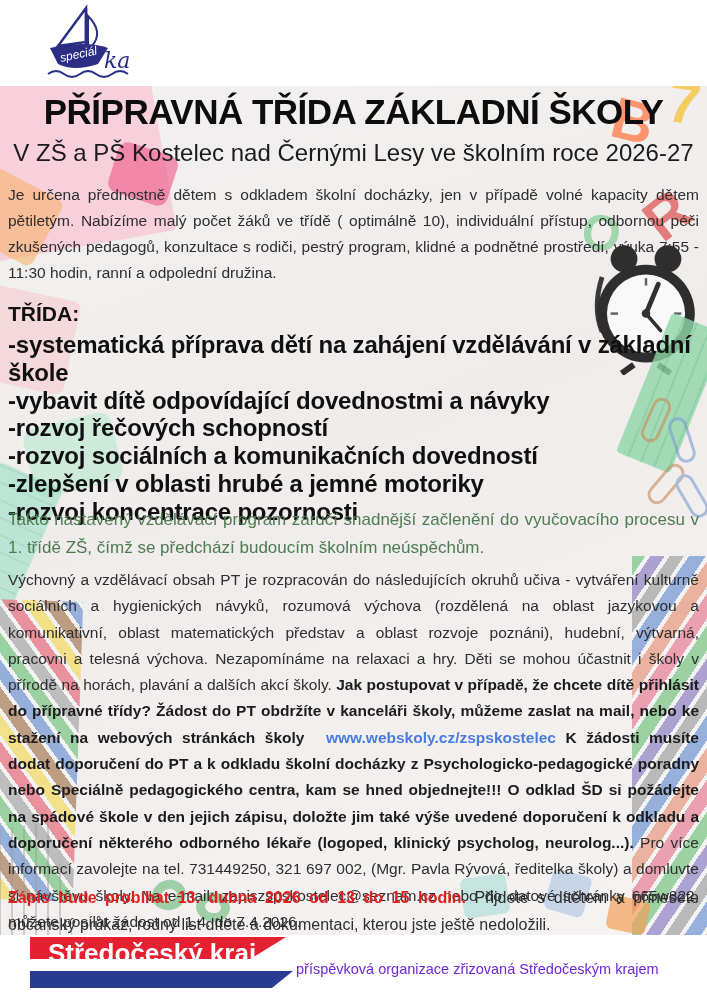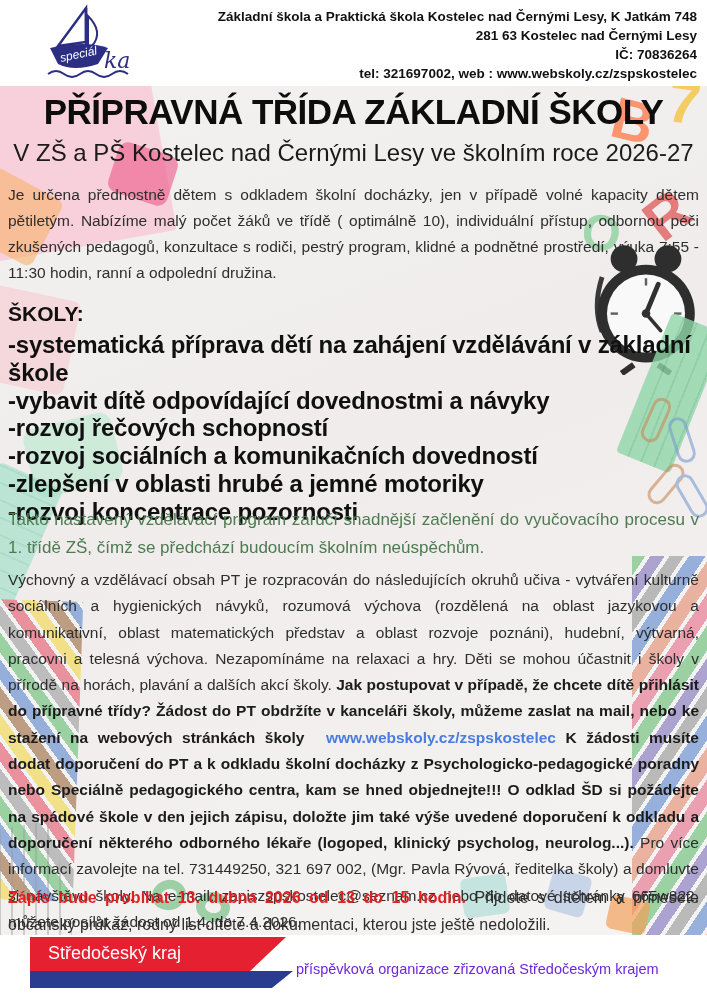--- a/index.html
+++ b/index.html
@@ -61,23 +61,23 @@
   #green-note { left:8px; top:506px; width:691px; font-size:17px; font-weight:normal;
     line-height:28px; text-align:justify; }
   #body-par { left:8px; top:567px; width:691px; font-size:15.5px; line-height:26.3px;
     text-align:justify; color:#2e2e2e; }
   #body-par b { color:#1c1c1c; }
   #body-link { font-weight:bold; text-decoration:none; cursor:pointer;margin-left:12px; }
   #signup-par { left:8px; top:884px; width:691px; font-size:16px; line-height:27px;
     text-align:justify; color:#2e2e2e; }
   #signup-red { font-weight:bold; }
   #footer-band { left:0; top:935px; width:707px; height:65px; background:#ffffff; }
-  #banner-red { position:absolute; left:30px; top:2px; width:256px; height:34px;
+  #banner-red { position:absolute; left:30px; top:2px; width:256px; height:22px;
     clip-path:polygon(0 0,100% 0,86% 100%,0 100%);
-    color:#fff; font-size:18px; line-height:33px; padding-left:18px; font-weight:400; }
+    color:#fff; font-size:26px; line-height:33px; padding-left:18px; font-weight:700; }
   #banner-blue { position:absolute; left:30px; top:36px; width:263px; height:17px;
     clip-path:polygon(0 0,100% 0,92% 100%,0 100%); }
   #footer-note { position:absolute; left:296px; top:26px; font-size:14.5px; color:#6d28d9; }
 </style>
 </head>
 <body>
 
 <div id="page">
 
   <div class="deco pink-paper"></div>
@@ -131,34 +131,28 @@
       <svg viewBox="0 0 104 82" width="104" height="82">
         <path d="M52,6 L52,44" stroke="#2b2e83" stroke-width="2.5" fill="none"></path>
         <path d="M52,6 L52,40 L24,44 Z" fill="none" stroke="#2b2e83" stroke-width="2.5"></path>
         <path d="M54,14 Q70,30 58,44 L54,44 Z" fill="none" stroke="#2b2e83" stroke-width="2"></path>
         <path d="M16,46 Q52,38 74,46 L64,62 Q40,70 24,62 Z" fill="#2b2e83"></path>
         <text x="27" y="60" font-size="12" font-style="italic" fill="#ffffff" transform="rotate(-12 27 60)">speciál</text>
         <text x="70" y="66" font-size="22" font-style="italic" fill="#2b2e83" font-family="DejaVu Serif, serif">ka</text>
         <path d="M14,72 Q22,66 30,72 T46,72 T62,72 T78,72 T94,72" stroke="#2b2e83" stroke-width="2" fill="none"></path>
       </svg>
     </div>
-    <div id="header-lines">
-      <div>Základní škola a Praktická škola Kostelec nad Černými Lesy, K Jatkám 748</div>
-      <div>281 63 Kostelec nad Černými Lesy</div>
-      <div>IČ: 70836264</div>
-      <div>tel: 321697002, web : www.webskoly.cz/zspskostelec</div>
-    </div>
   </div>
 
   <div class="content" id="page-title">PŘÍPRAVNÁ TŘÍDA ZÁKLADNÍ ŠKOLY</div>
   <div class="content" id="page-subtitle">V ZŠ a PŠ Kostelec nad Černými Lesy ve školním roce 2026-27</div>
 
   <div class="content" id="intro">Je určena přednostně dětem s odkladem školní docházky, jen v případě volné kapacity dětem pětiletým. Nabízíme malý počet žáků ve třídě ( optimálně 10), individuální přístup, odbornou péči zkušených pedagogů, konzultace s rodiči, pestrý program, klidné a podnětné prostředí, výuka 7:55 - 11:30 hodin, ranní a odpolední družina.</div>
 
-  <div class="content" id="goals-heading">ŠKOLY:</div>
+  <div class="content" id="goals-heading">TŘÍDA:</div>
   <div class="content" id="goals-list">
     <div>-systematická příprava dětí na zahájení vzdělávání v základní škole</div>
     <div>-vybavit dítě odpovídající dovednostmi a návyky</div>
     <div>-rozvoj řečových schopností</div>
     <div>-rozvoj sociálních a komunikačních dovedností</div>
     <div>-zlepšení v oblasti hrubé a jemné motoriky</div>
     <div>-rozvoj koncentrace pozornosti</div>
   </div>
 
   <div class="content" id="green-note" style="color: rgb(78, 123, 82);">Takto nastavený vzdělávací program zaručí snadnější začlenění do vyučovacího procesu v 1. třídě ZŠ, čímž se předchází budoucím školním neúspěchům.</div>

